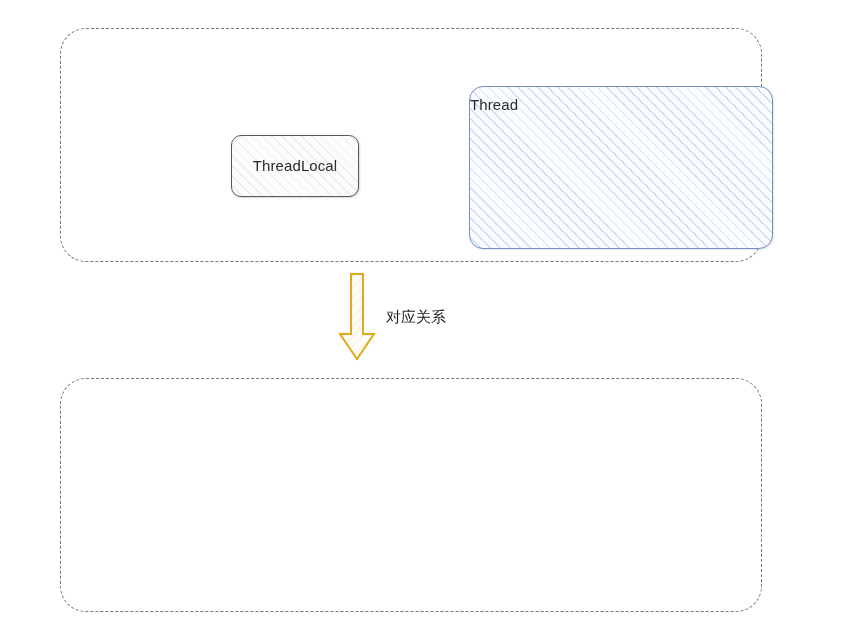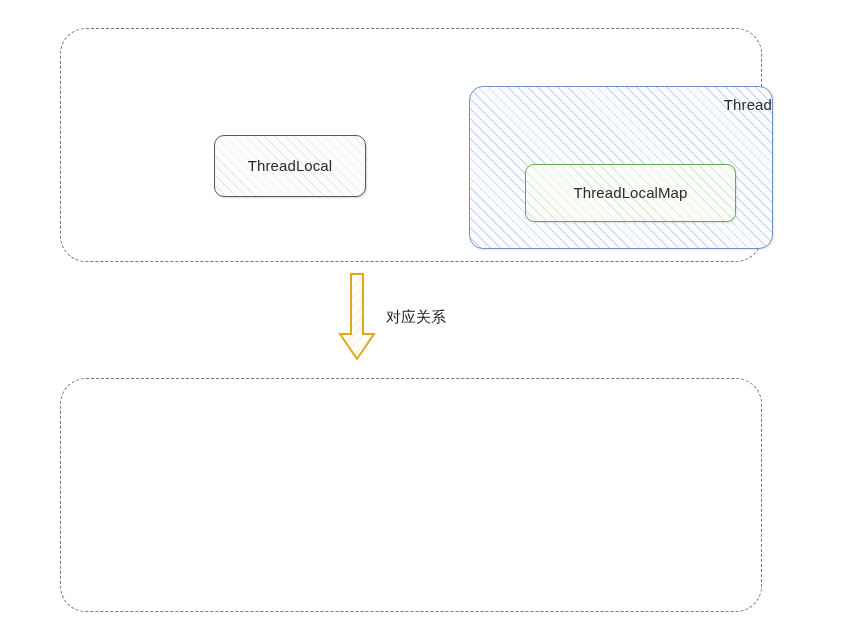--- a/index.html
+++ b/index.html
@@ -57,21 +57,21 @@
     border: 1.6px solid #595959;
     background-color: #fcfcfc;
     background-image: repeating-linear-gradient(
         45deg,
         rgba(150,150,150,0.16) 0px,
         rgba(150,150,150,0.16) 1px,
         rgba(255,255,255,0) 1px,
         rgba(255,255,255,0) 7px);
     box-shadow: 1px 1px 2px rgba(0,0,0,0.16);
   }
-  #box-threadlocal      { left: 153px; top: 106px; width: 152px; height: 62px; }
+  #box-threadlocal      { left: 170px; top: 106px; width: 128px; height: 62px; }
 
   
   .box-thread {
     border: 1.6px solid #7191c4;
     border-radius: 14px;
     background-color: #fbfcff;
     background-image: repeating-linear-gradient(
         45deg,
         rgba(126,160,214,0.34) 0px,
         rgba(126,160,214,0.34) 1.2px,
@@ -80,21 +80,21 @@
     display: block;
     box-shadow: 1px 1px 2px rgba(0,0,0,0.10);
   }
   #box-thread-outer           { left: 408px; top: 57px;  width: 304px; height: 163px; }
 
   .box-thread > .shape-label {
     position: absolute;
     top: 9px;
     left: 0;
     width: 100%;
-    text-align: right;
+    text-align: left;
     z-index: 3;
   }
 
   
   .box-map {
     border: 1.6px solid #6aa84f;
     border-radius: 9px;
     background-color: #fafdf8;
     background-image: repeating-linear-gradient(
         45deg,
@@ -134,23 +134,20 @@
 
   <div class="group-frame" id="group-top">
 
     <div class="shape box-plain" id="box-threadlocal">
       <span class="shape-label">ThreadLocal</span>
     </div>
 
     <div class="shape box-thread" id="box-thread-outer">
       <span class="shape-label">Thread</span>
 
-      <div class="shape box-map" id="box-threadlocalmap">
-        <span class="shape-label">ThreadLocalMap</span>
-      </div>
     </div>
 
   </div>
 
   <div id="arrow-down">
     <svg viewBox="0 0 40 90" xmlns="http://www.w3.org/2000/svg">
       <defs>
         <pattern id="arrowHatch" patternUnits="userSpaceOnUse" width="7" height="7" patternTransform="rotate(45)">
           <rect width="7" height="7" fill="#fffdf8"></rect>
           <line x1="0" y1="0" x2="0" y2="7" stroke="#f3e2cb" stroke-width="1.4"></line>

